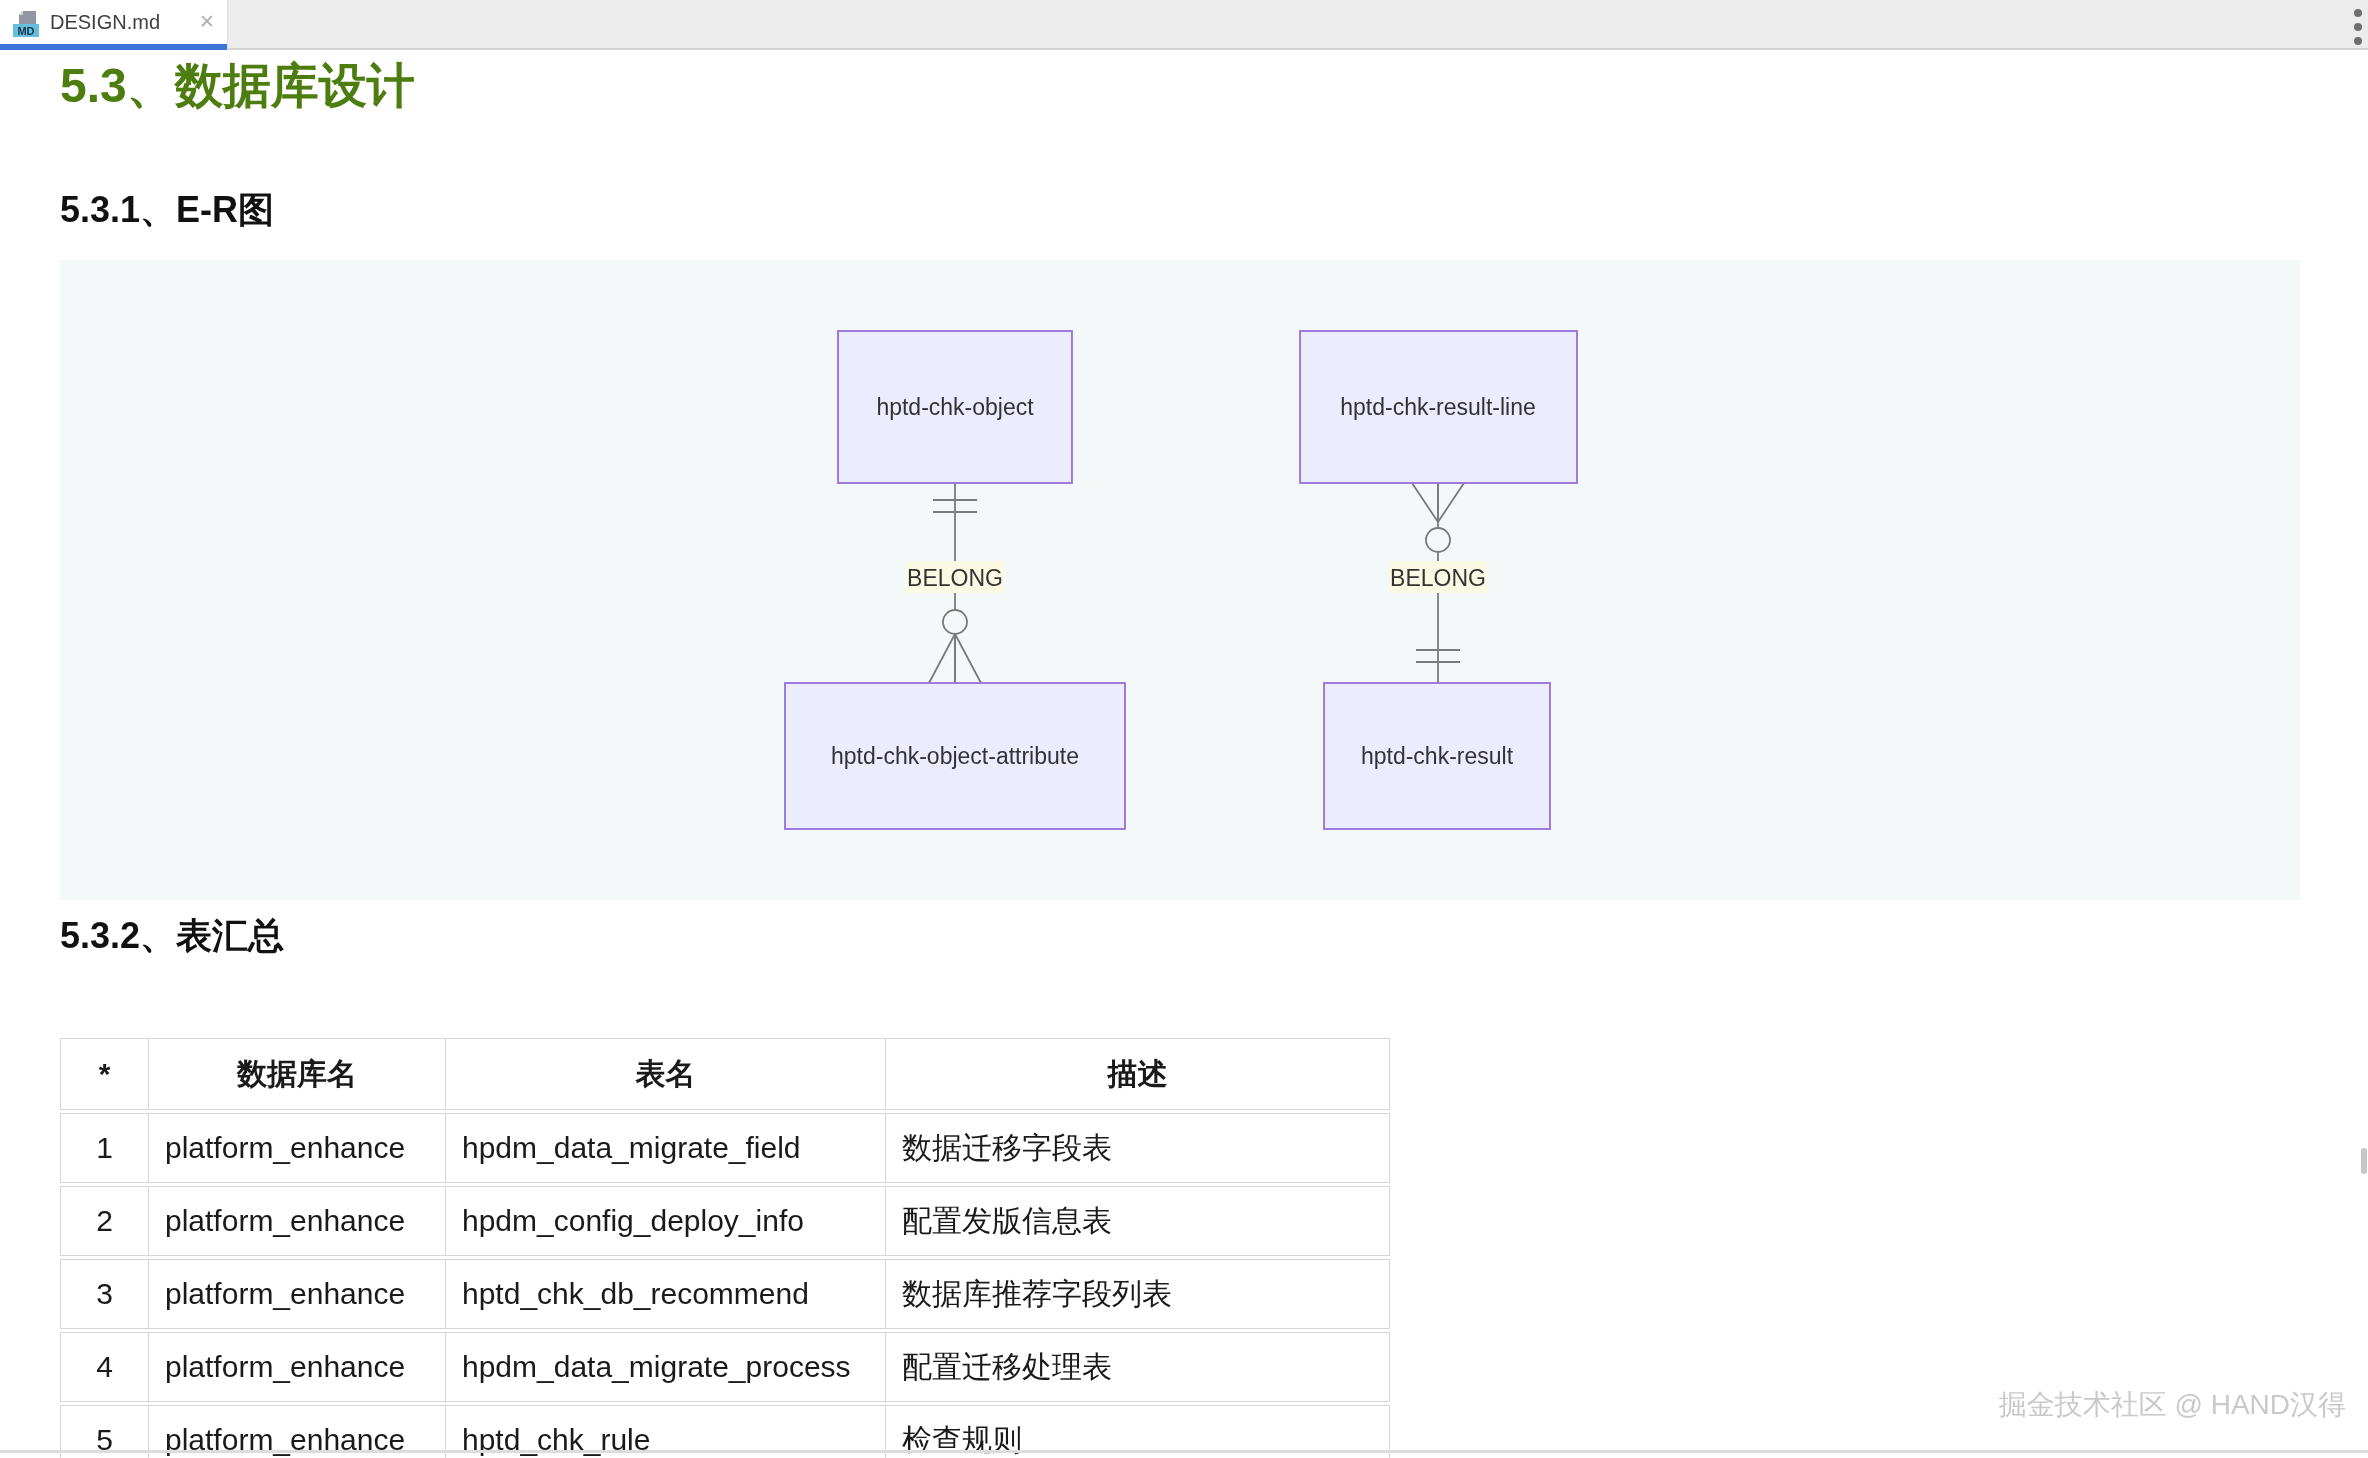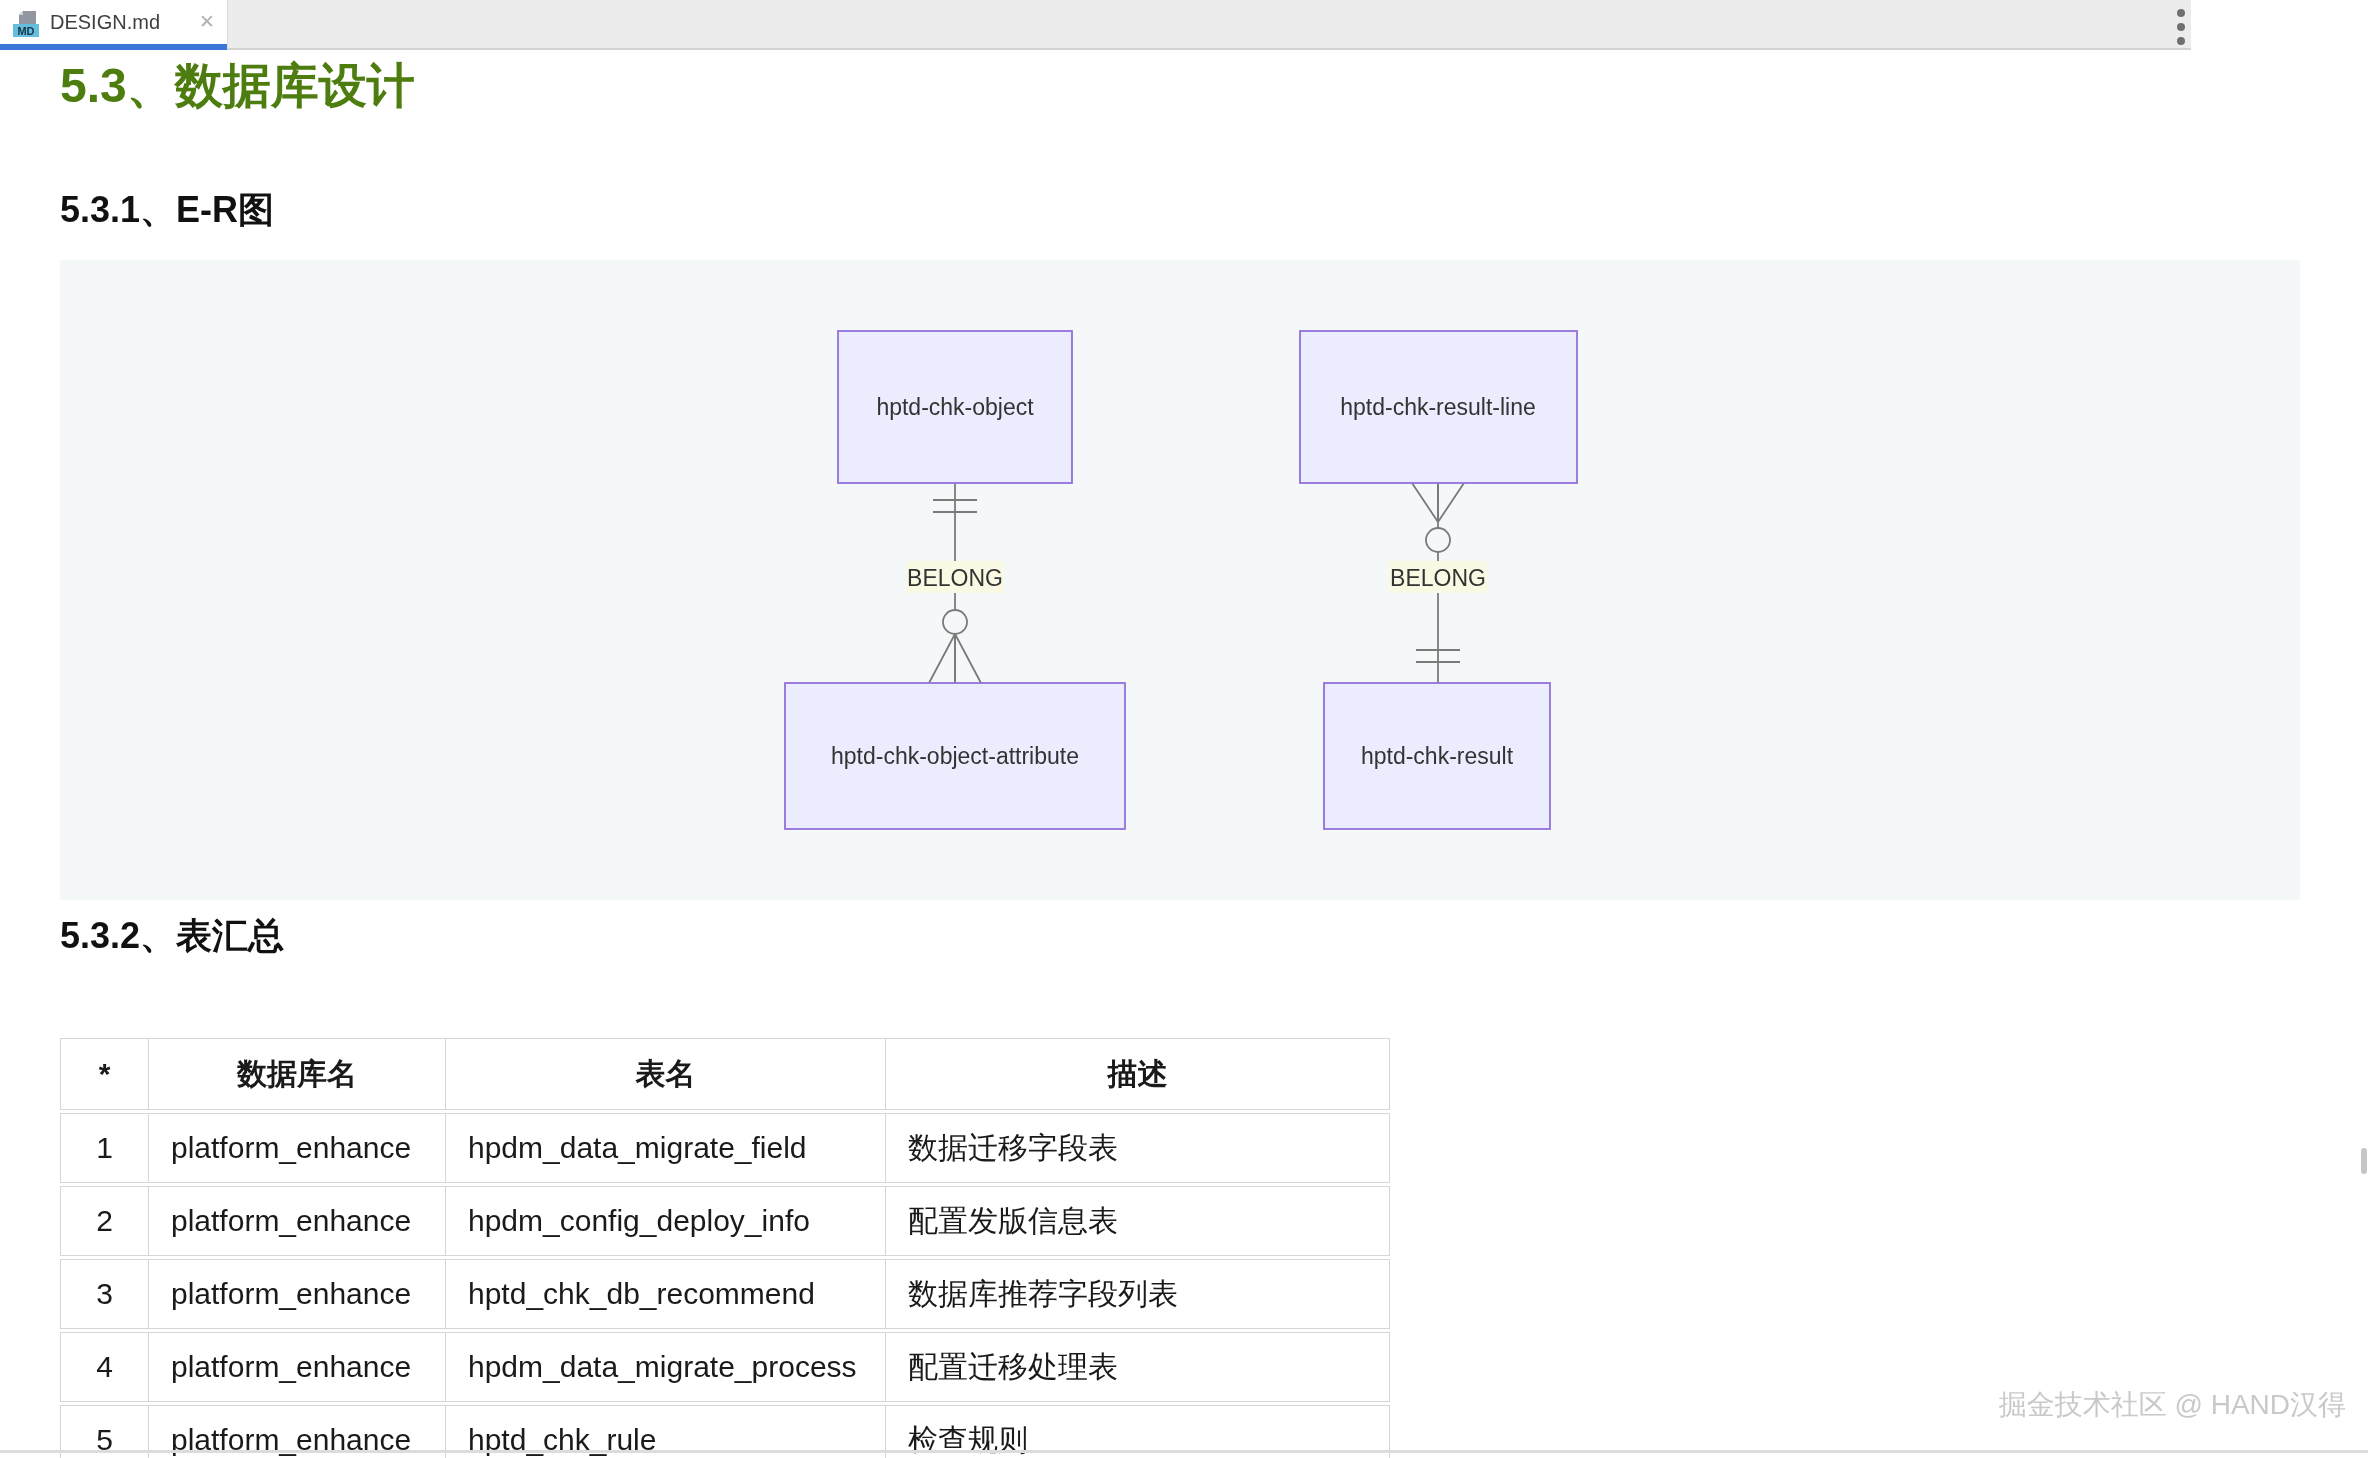--- a/index.html
+++ b/index.html
@@ -1,20 +1,20 @@
 <!DOCTYPE html>
 <html><head>
 <meta charset="utf-8">
 <style>
   * { margin:0; padding:0; box-sizing:border-box; }
   html,body { width:2368px; height:1458px; overflow:hidden; background:#fff;
               font-family:"Liberation Sans","DejaVu Sans",sans-serif; color:#1a1a1a; }
 
   
-  .tabbar { position:absolute; left:0; top:0; width:2191px; height:50px;
+  .tabbar { position:absolute; left:0; top:0; width:2368px; height:50px;
             background:#ececec; border-bottom:2px solid #d2d2d2; }
   .tab { position:absolute; left:0; top:0; width:228px; height:50px;
          background:#ffffff; border-right:1px solid #dcdcdc; cursor:default; }
   .tab-accent { position:absolute; left:0; bottom:0; width:100%; height:6px; background:#3A76D8; }
   .file-icon { position:absolute; left:12px; top:9px; width:28px; height:30px; }
   .tab-label { position:absolute; left:50px; top:0; height:44px; line-height:44px;
                font-size:20px; color:#404040; }
   .tab-close { position:absolute; right:12px; top:0; height:44px; line-height:44px;
                font-size:19px; color:#b3b3b3; cursor:pointer; }
   .kebab { position:absolute; right:2px; top:6px; width:16px; height:38px; cursor:pointer; }
@@ -31,21 +31,21 @@
              background:#F5F8F9; }
 
   
   .summary { position:absolute; left:60px; top:1035px; width:1330px;
              border-collapse:separate; border-spacing:0 3px; table-layout:fixed; }
   .summary th, .summary td { border-top:1px solid #d6d6d6; border-bottom:1px solid #d6d6d6;
              border-left:1px solid #d6d6d6; background:#fff; font-size:30px;
              vertical-align:middle; }
   .summary th:last-child, .summary td:last-child { border-right:1px solid #d6d6d6;font-family:Liberation Serif, serif; }
   .summary th { height:72px; font-weight:bold; text-align:center; }
-  .summary td { height:70px; text-align:left; padding-left:22px; }
+  .summary td { height:70px; text-align:left; padding-left:16px; }
   .summary td.c { text-align:center; padding-left:0; }
 
   .watermark { position:absolute; right:22px; top:1386px; font-size:28px; color:#c9c9c9;
                text-shadow:1px 1px 1px #ffffff; }
   .bottom-line { position:absolute; left:0; top:1450px; width:2368px; height:3px; background:#dcdcdc; }
   .scroll-thumb { position:absolute; right:1px; top:1148px; width:6px; height:26px;
                   background:#c6c6c6; border-radius:3px; }
 </style>
 </head>
 <body>

